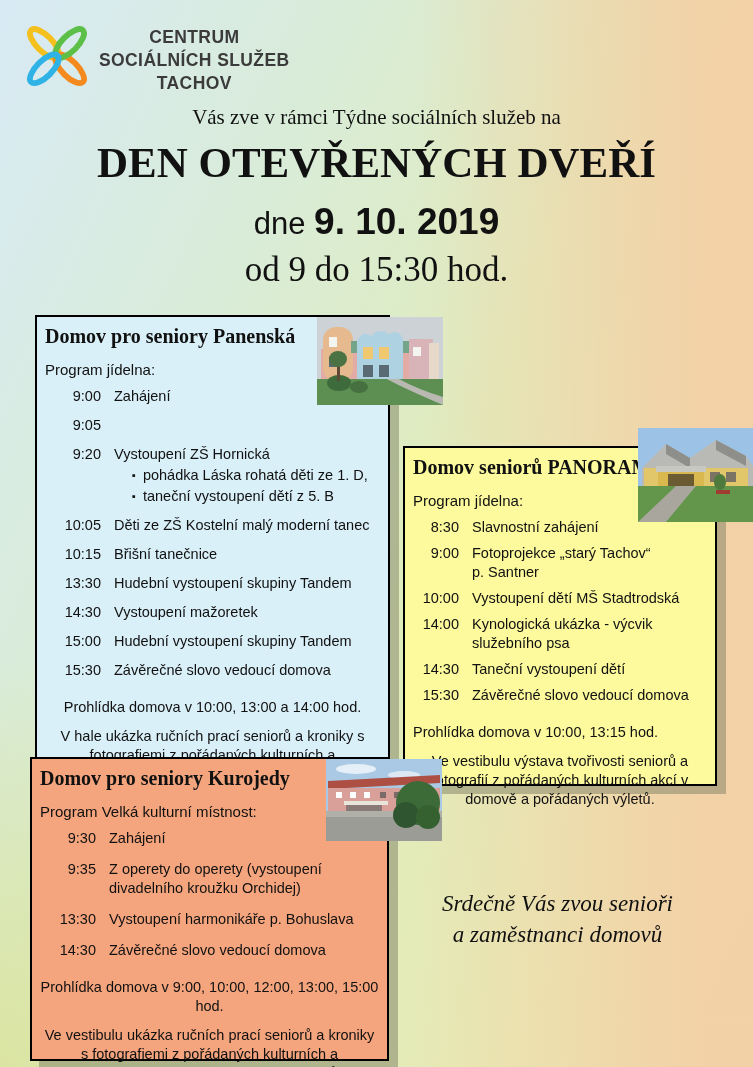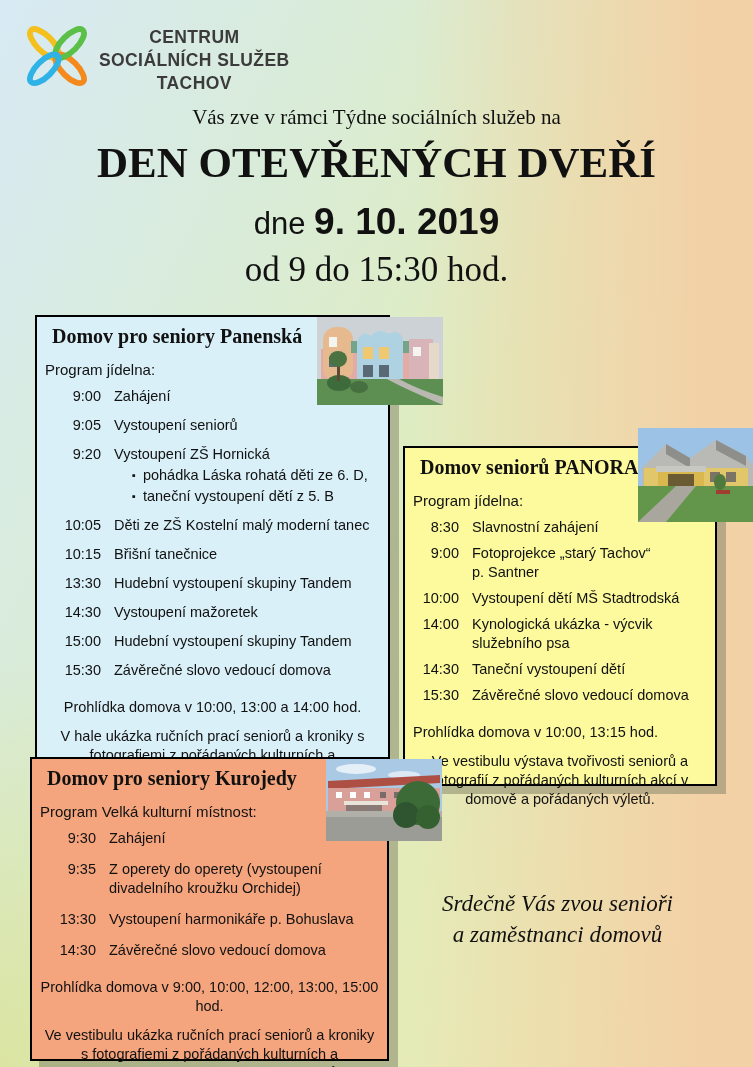--- a/index.html
+++ b/index.html
@@ -28,21 +28,21 @@
     font-family:"Liberation Serif","DejaVu Serif",serif;font-size:35px;}
   
   .box{
     position:absolute;z-index:1;border:2px solid #000;box-sizing:border-box;
     padding:7px 8px;font-size:14.5px;line-height:19px;
     box-shadow:9px 8px 0 rgba(125,128,100,.5);
   }
   .box-blue{left:35px;top:315px;width:355px;height:444px;background:#daf0f8;--rowgap:10px;--timew:56px;}
   .box-yellow{left:403px;top:446px;width:314px;height:340px;background:#fcfa9c;--rowgap:7px;--timew:46px;}
   .box-orange{left:30px;top:757px;width:359px;height:304px;background:#f5a57d;--rowgap:12px;--timew:56px;}
-  .box-title{margin:0 0 4px 7px;font-family:"Liberation Serif","DejaVu Serif",serif;
+  .box-title{margin:0 0 4px 0;font-family:"Liberation Serif","DejaVu Serif",serif;
     font-weight:bold;font-size:20px;line-height:24px;}
   .box-subtitle{margin:12px 0 8px 0;font-size:15px;}
   .prog-row{display:flex;margin-bottom:var(--rowgap);}
   .prog-time{width:var(--timew);text-align:right;margin-right:13px;flex:none;}
   .prog-text{flex:1;}
   .prog-main{white-space:pre-line;}
   .prog-bullet{margin:2px 0 0 18px;}
   .prog-bullet .sq{font-size:11px;margin-right:7px;vertical-align:1px;}
   .box-tour{text-align:center;margin-top:18px;}
   .box-yellow .box-tour{text-align:left;}
@@ -89,29 +89,26 @@
     <div class="box-subtitle">Program jídelna:</div>
     <div class="prog-rows">
         <div class="prog-row">
           <div class="prog-time">9:00</div>
           <div class="prog-text">
             <div class="prog-main">Zahájení</div>
           </div>
         </div>
         <div class="prog-row">
           <div class="prog-time">9:05</div>
-          <div class="prog-text">
-            <div class="prog-main">Vystoupení seniorů</div>
-          </div>
         </div>
         <div class="prog-row">
           <div class="prog-time">9:20</div>
           <div class="prog-text">
             <div class="prog-main">Vystoupení ZŠ Hornická</div>
-            <div class="prog-bullet"><span class="sq">▪</span><span>pohádka Láska rohatá děti ze 6. D,</span></div>
+            <div class="prog-bullet"><span class="sq">▪</span><span>pohádka Láska rohatá děti ze 1. D,</span></div>
             <div class="prog-bullet"><span class="sq">▪</span><span>taneční vystoupení dětí z 5. B</span></div>
           </div>
         </div>
         <div class="prog-row">
           <div class="prog-time">10:05</div>
           <div class="prog-text">
             <div class="prog-main">Děti ze ZŠ Kostelní malý moderní tanec</div>
           </div>
         </div>
         <div class="prog-row">

